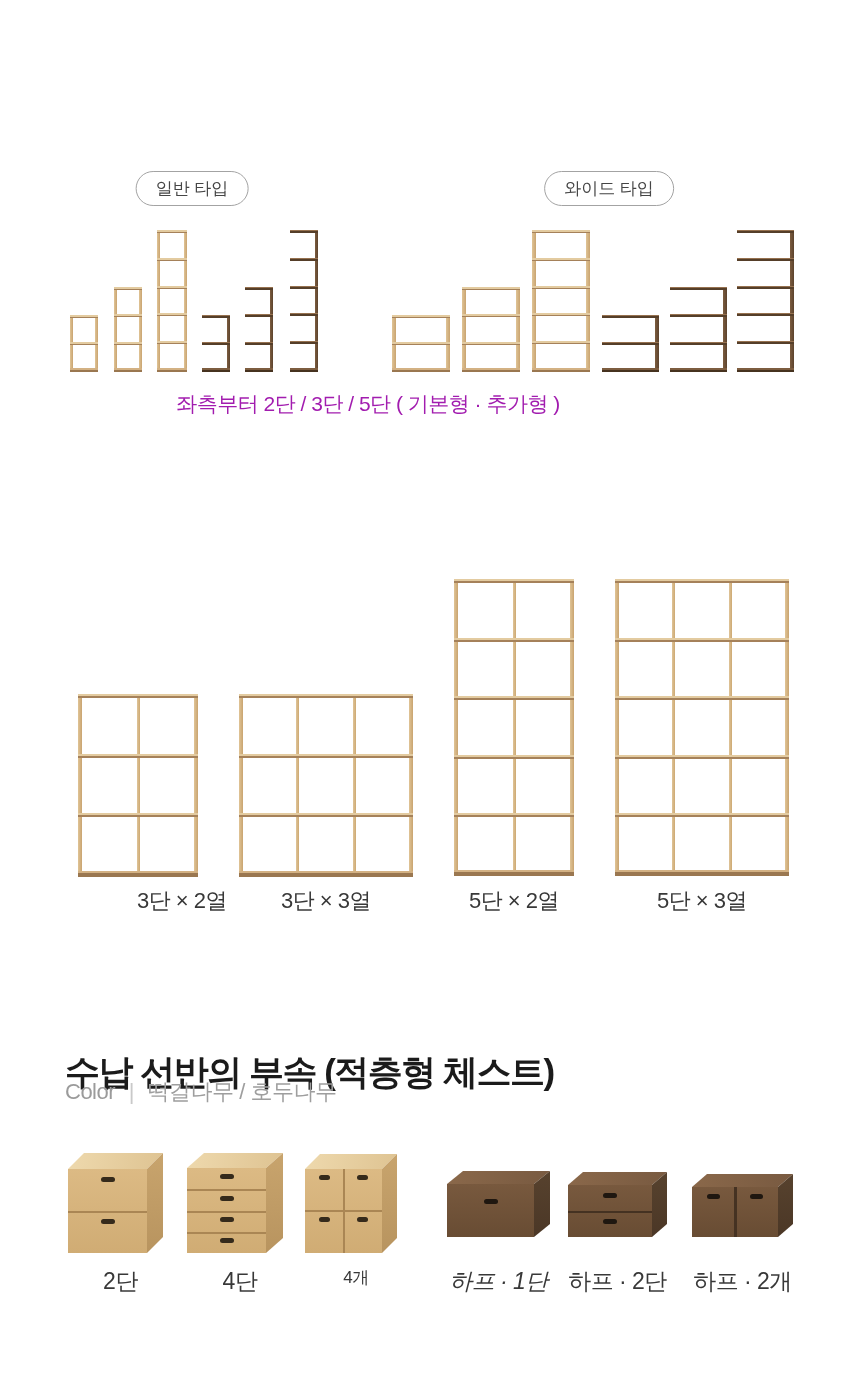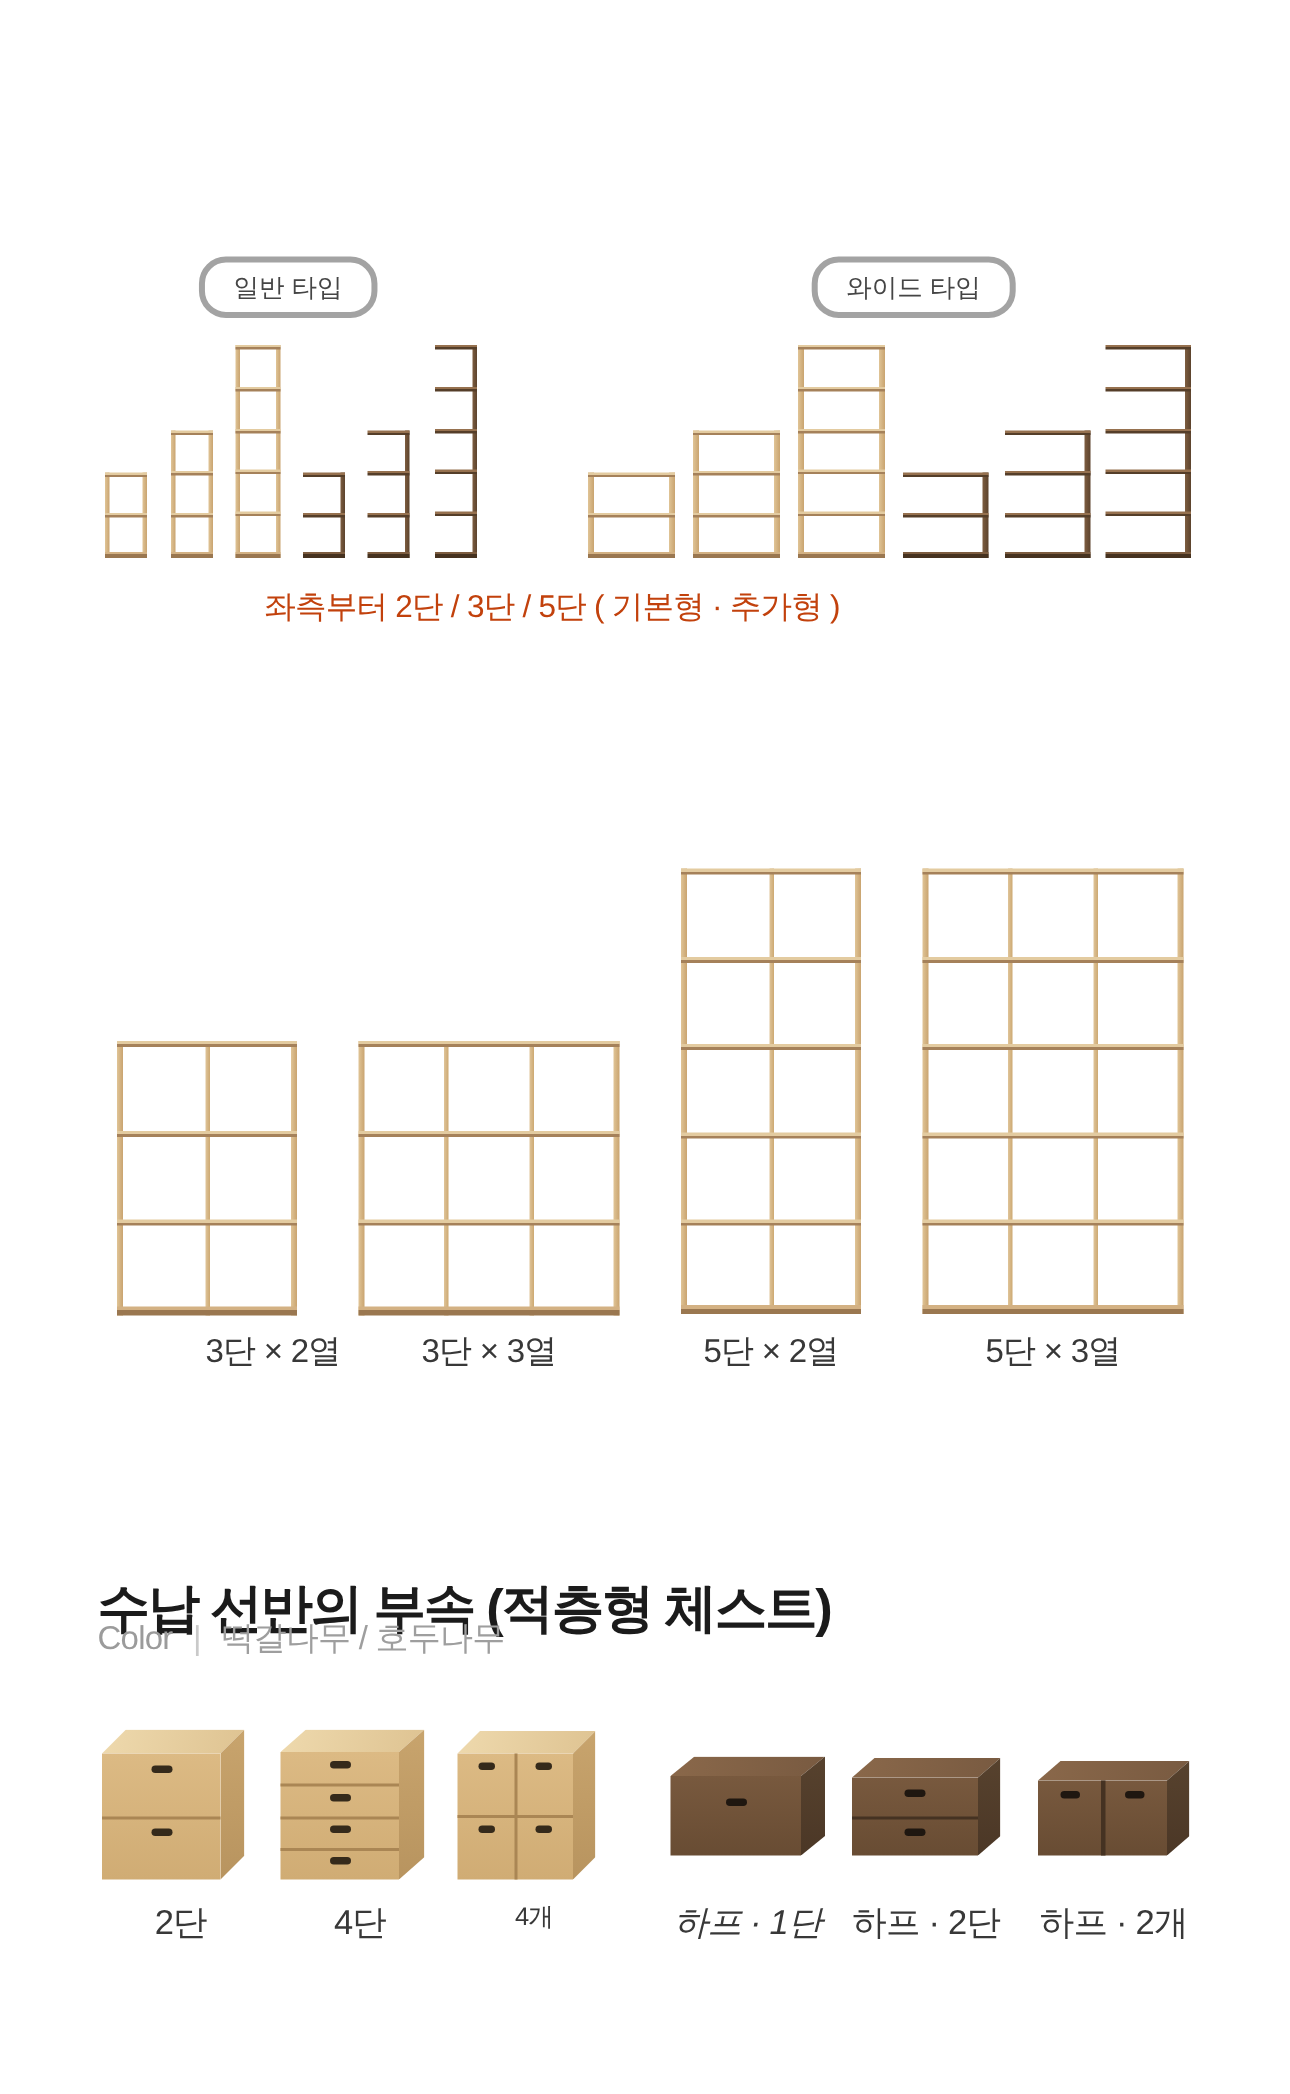--- a/index.html
+++ b/index.html
@@ -7,26 +7,26 @@
     position:relative; width:860px; height:1396px; background:#ffffff;
     font-family:"Liberation Sans","DejaVu Sans",sans-serif; overflow:hidden;
   }
   .abs { position:absolute; }
   .sec-title {
     position:absolute; font-size:35px; font-weight:800; color:#1b1b1b;
     letter-spacing:-1.5px; white-space:nowrap;
   }
   .pill {
     position:absolute; transform:translateX(-50%);
-    border:4px solid #a3a3a3; border-radius:18px; background:#fff;
+    border:1px solid #a3a3a3; border-radius:18px; background:#fff;
     padding:5px 19px; font-size:17px; color:#454545; white-space:nowrap;
   }
   .caption {
     position:absolute; left:0; width:736px; text-align:center;
-    font-size:21px; color:#c2410c; letter-spacing:-0.5px;
+    font-size:21px; color:#a21caf; letter-spacing:-0.5px;
   }
   .color-row { position:absolute; font-size:22px; letter-spacing:-0.5px; }
   .color-word { font-weight:400; color:#9b9b9b; }
   .color-div { color:#c9c9c9; padding:0 8px; }
   .color-val { color:#9e9e9e; }
   .unit-label {
     position:absolute; transform:translateX(-50%); font-size:22px;
     color:#383838; white-space:nowrap; letter-spacing:-0.5px;
   }
   .chest-front, .chest-top, .chest-side { position:absolute; }

